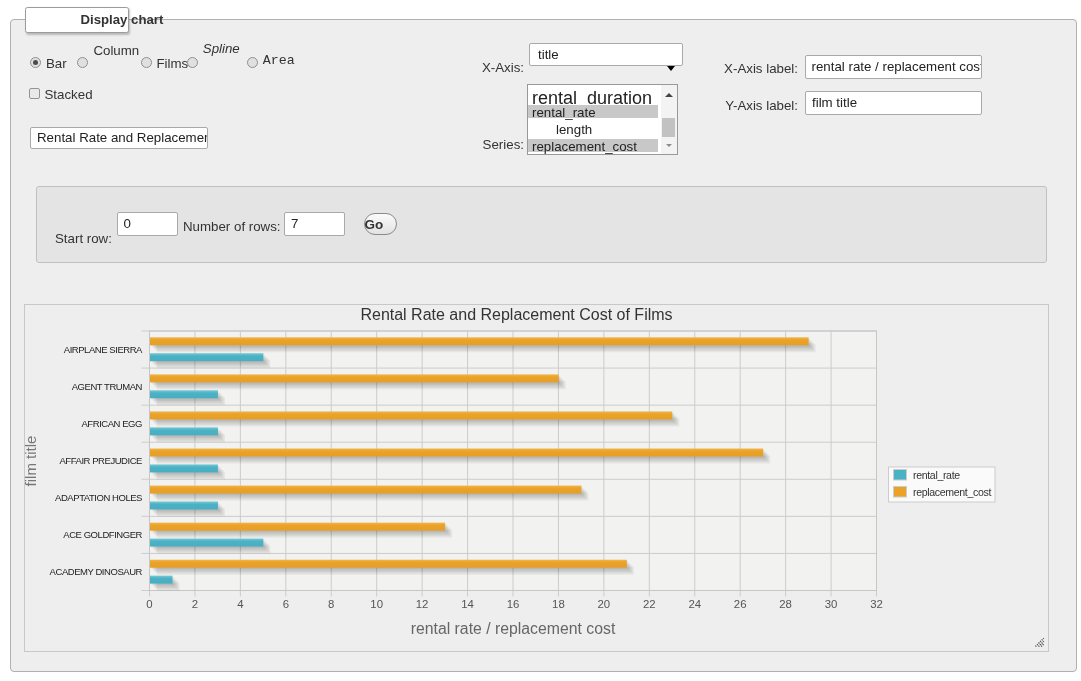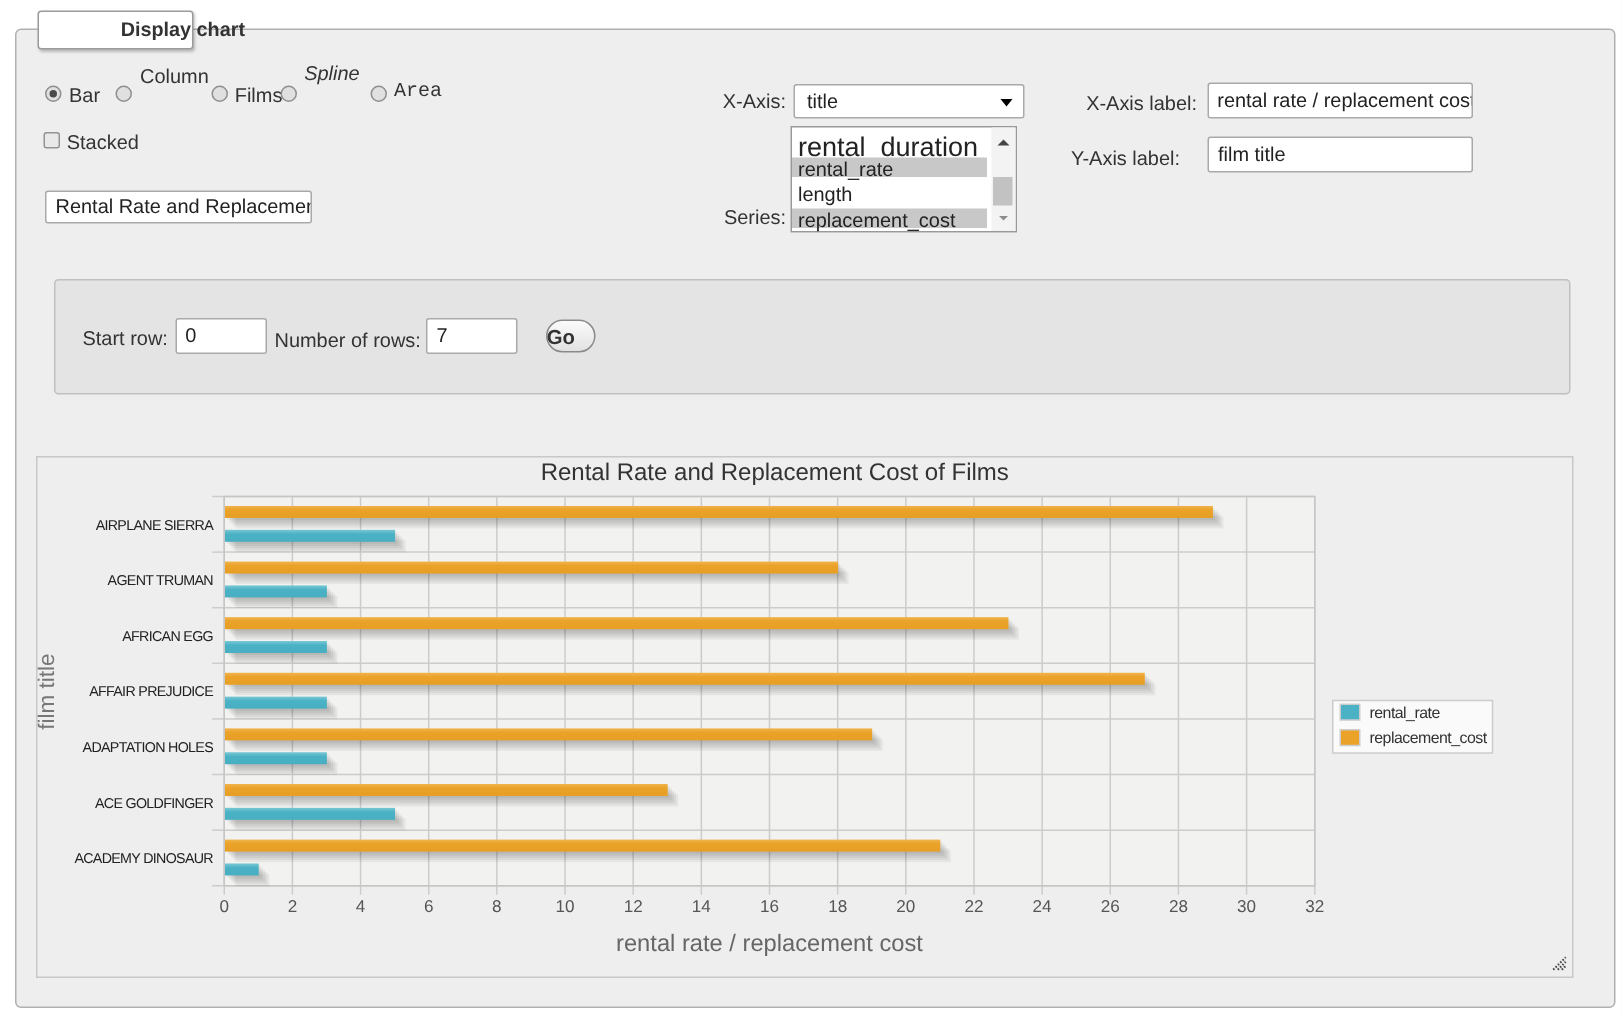--- a/index.html
+++ b/index.html
@@ -30,46 +30,46 @@
     <div class="abs" style="left:246.6px;top:57px;width:11.2px;height:11.2px;border:1px solid #8f8f8f;border-radius:50%;background:#e0e0e0;"></div>
     <div class="lbl" style="left:262.7px;top:53px;font-family:Liberation Mono, monospace;">Area</div>
   </div>
 
 <div class="abs" style="left:28.7px;top:88.3px;width:11.2px;height:11.2px;background:#e9e9e9;border:1px solid #949494;border-radius:2px;"></div>
 <div class="lbl" style="left:44.5px;top:86.5px;">Stacked</div>
 
 <div class="inp" style="left:30px;top:126.5px;width:178px;height:22.5px;line-height:20.5px;padding-left:6px;">Rental Rate and Replacement Cost of Films</div>
 
 <div class="lbl" style="left:450px;top:60px;width:74px;text-align:right;">X-Axis:</div>
-<div class="inp" style="left:529px;top:56px;width:154px;height:23px;line-height:21px;padding-left:8px;">title</div>
+<div class="inp" style="left:529px;top:43px;width:154px;height:23px;line-height:21px;padding-left:8px;">title</div>
 <div class="abs" style="left:667px;top:66px;width:0;height:0;border-left:4.5px solid transparent;border-right:4.5px solid transparent;border-top:5px solid #000;"></div>
 
 <div class="lbl" style="left:450px;top:137px;width:74px;text-align:right;">Series:</div>
 <div class="abs" style="left:527px;top:84px;width:151px;height:71px;background:#fff;border:1px solid #999;"></div>
 <div id="listitems">
     <div class="abs" style="left:532px;top:87.5px;font-size:18px;color:#222;">rental_duration</div>
     <div class="abs" style="left:528.4px;top:104.9px;width:129.6px;height:13.6px;background:#c8c8c8;"></div>
     <div class="abs" style="left:532px;top:104.5px;font-size:13.3px;color:#222;">rental_rate</div>
-    <div class="abs" style="left:532px;top:121.5px;font-size:13.3px;color:#222;">length</div>
+    <div class="abs" style="left:556px;top:121.5px;font-size:13.3px;color:#222;">length</div>
     <div class="abs" style="left:528.4px;top:138.9px;width:129.6px;height:13.6px;background:#c8c8c8;"></div>
     <div class="abs" style="left:532px;top:138.5px;font-size:13.3px;color:#222;">replacement_cost</div>
   </div>
 
 <div class="abs" style="left:660.5px;top:85px;width:16px;height:69px;background:#f3f3f3;"></div>
 <div class="abs" style="left:662px;top:117.7px;width:13px;height:19.5px;background:#c2c2c2;"></div>
 <div class="abs" style="left:664.5px;top:92.5px;width:0;height:0;border-left:4.2px solid transparent;border-right:4.2px solid transparent;border-bottom:4.6px solid #454545;"></div>
 <div class="abs" style="left:665.5px;top:143.7px;width:0;height:0;border-left:3.2px solid transparent;border-right:3.2px solid transparent;border-top:3.5px solid #8d8d8d;"></div>
 
 <div class="lbl" style="left:714px;top:60.5px;width:84px;text-align:right;">X-Axis label:</div>
 <div class="inp" style="left:805px;top:55px;width:177px;height:24px;line-height:22px;padding-left:5.5px;">rental rate / replacement cost</div>
-<div class="lbl" style="left:714px;top:98px;width:84px;">Y-Axis label:</div>
+<div class="lbl" style="left:714px;top:98px;width:84px;text-align:right;">Y-Axis label:</div>
 <div class="inp" style="left:805px;top:91px;width:177px;height:24px;line-height:22px;padding-left:6px;">film title</div>
 
 <div class="abs" style="left:36px;top:186px;width:1011px;height:77px;background:#e4e4e4;border:1px solid #c0c0c0;border-radius:3px;"></div>
-<div class="lbl" style="left:55px;top:218px;text-align:center;">Start row:</div>
+<div class="lbl" style="left:55px;top:231px;text-align:center;">Start row:</div>
 <div class="inp" style="left:116.5px;top:212px;width:61px;height:24px;line-height:22px;padding-left:6px;">0</div>
 <div class="lbl" style="left:183px;top:218.5px;">Number of rows:</div>
 <div class="inp" style="left:284px;top:212px;width:61px;height:24px;line-height:22px;padding-left:6px;">7</div>
 <div class="abs" style="left:363.5px;top:213px;width:33px;height:22px;border:1px solid #8a8a8a;border-radius:11px;background:linear-gradient(#fbfbfb,#e2e2e2);text-align:left;font-size:13.5px;font-weight:bold;color:#333;line-height:21.5px;">Go</div>
 
 <div class="abs" style="left:24px;top:303.5px;width:1024.5px;height:348px;background:#eeeeee;border:1px solid #c8c8c8;"></div>
 <svg id="chart" class="abs" style="left:28px;top:303px;overflow:visible;" width="1020" height="348" viewBox="0 0 1020 348">
     <defs>
       <linearGradient id="gt" x1="0" y1="0" x2="0" y2="1">
         <stop offset="0" stop-color="#79c7d4"></stop>

